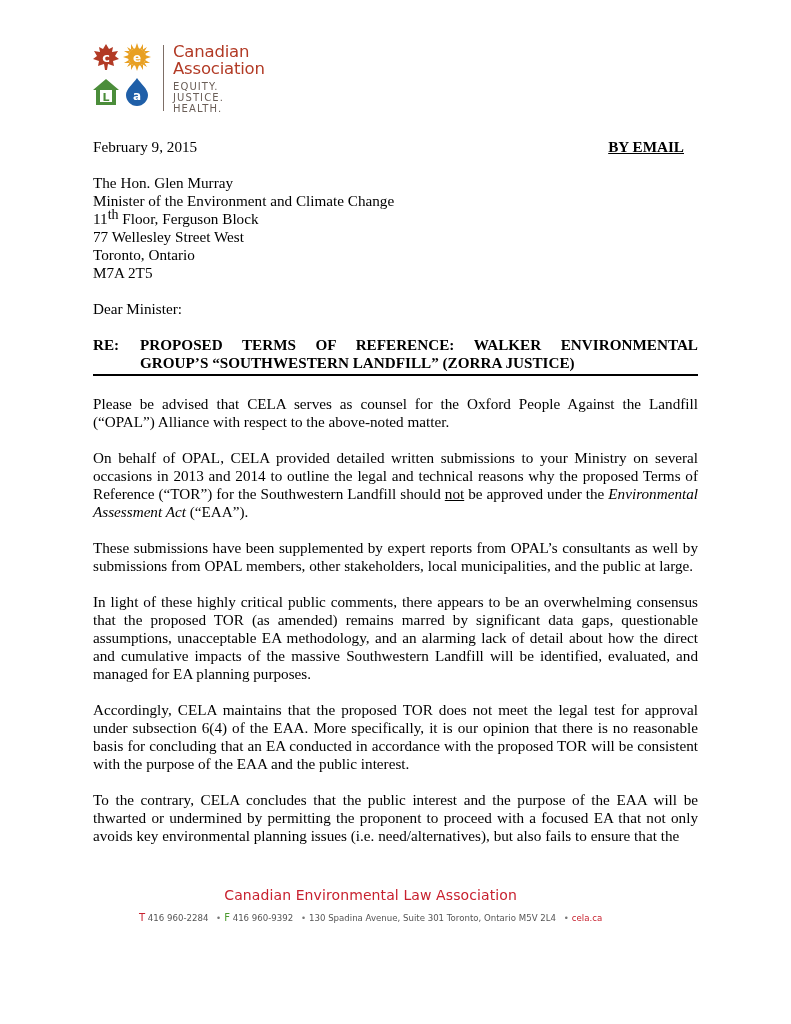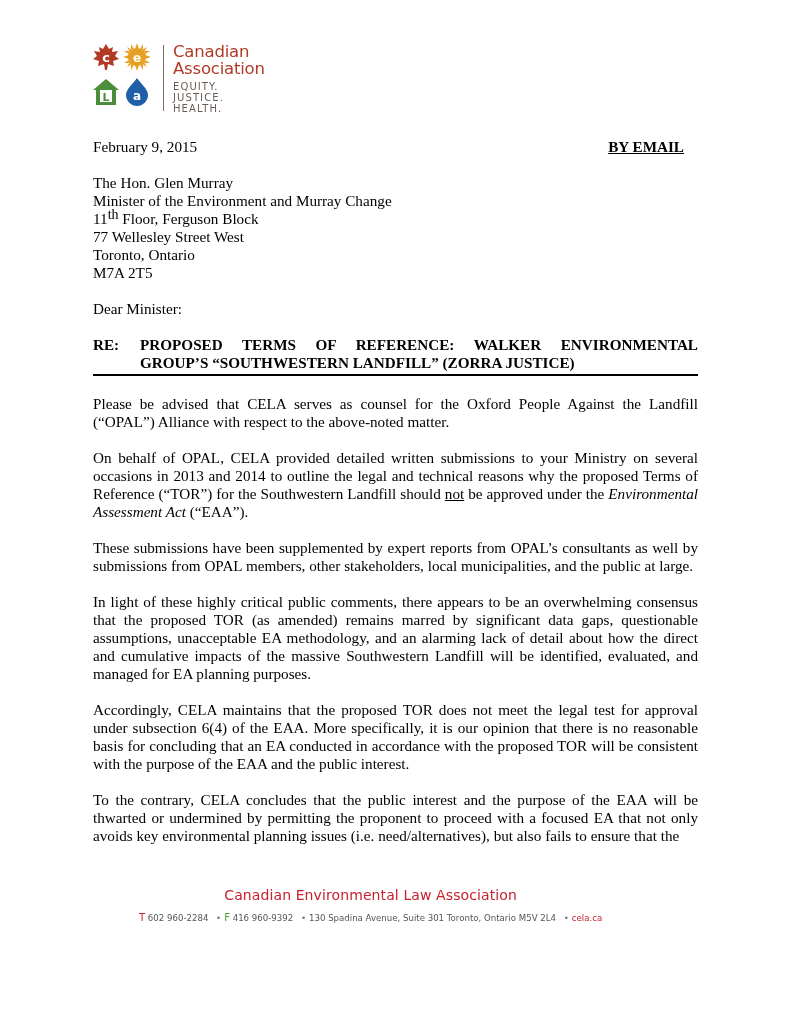--- a/index.html
+++ b/index.html
@@ -100,21 +100,21 @@
   </div>
 
   <div class="doc">
     <div class="row-date">
       <span>February 9, 2015</span>
       <span class="by-email">BY EMAIL</span>
     </div>
 
     <div class="addr">
       <div>The Hon. Glen Murray</div>
-      <div>Minister of the Environment and Murray Change</div>
+      <div>Minister of the Environment and Climate Change</div>
       <div><span>11</span><sup>th</sup><span> Floor, Ferguson Block</span></div>
       <div>77 Wellesley Street West</div>
       <div>Toronto, Ontario</div>
       <div>M7A 2T5</div>
     </div>
 
     <div class="salutation">Dear Minister:</div>
 
     <div class="re-block">
       <div class="re-label">RE:</div>
@@ -133,20 +133,20 @@
     <p class="para" style="margin-bottom:0;">In light of these highly critical public comments, there appears to be an overwhelming consensus that the proposed TOR (as amended) remains marred by significant data gaps, questionable assumptions, unacceptable EA methodology, and an alarming lack of detail about how the direct and cumulative impacts of the massive Southwestern Landfill will be identified, evaluated, and managed for EA planning purposes.</p>
 
     <p class="para" style="margin-bottom:0;">Accordingly, CELA maintains that the proposed TOR does not meet the legal test for approval under subsection 6(4) of the EAA.  More specifically, it is our opinion that there is no reasonable basis for concluding that an EA conducted in accordance with the proposed TOR will be consistent with the purpose of the EAA and the public interest.</p>
 
     <p class="para" style="margin-bottom:0;">To the contrary, CELA concludes that the public interest and the purpose of the EAA will be thwarted or undermined by permitting the proponent to proceed with a focused EA that not only avoids key environmental planning issues (i.e. need/alternatives), but also fails to ensure that the</p>
   </div>
 
   <div class="footer">
     <div class="footer-org">Canadian Environmental Law Association</div>
     <div class="footer-contact">
-      <span class="t-label">T</span><span> 602 960-2284</span>
+      <span class="t-label">T</span><span> 416 960-2284</span>
       <span class="sep">•</span><span class="f-label">F</span><span> 416 960-9392</span>
       <span class="sep">•</span><span>130 Spadina Avenue, Suite 301 Toronto, Ontario  M5V 2L4</span>
       <span class="sep">•</span><span class="web">cela.ca</span>
     </div>
   </div>
 
 </div>
 
 </body></html>

